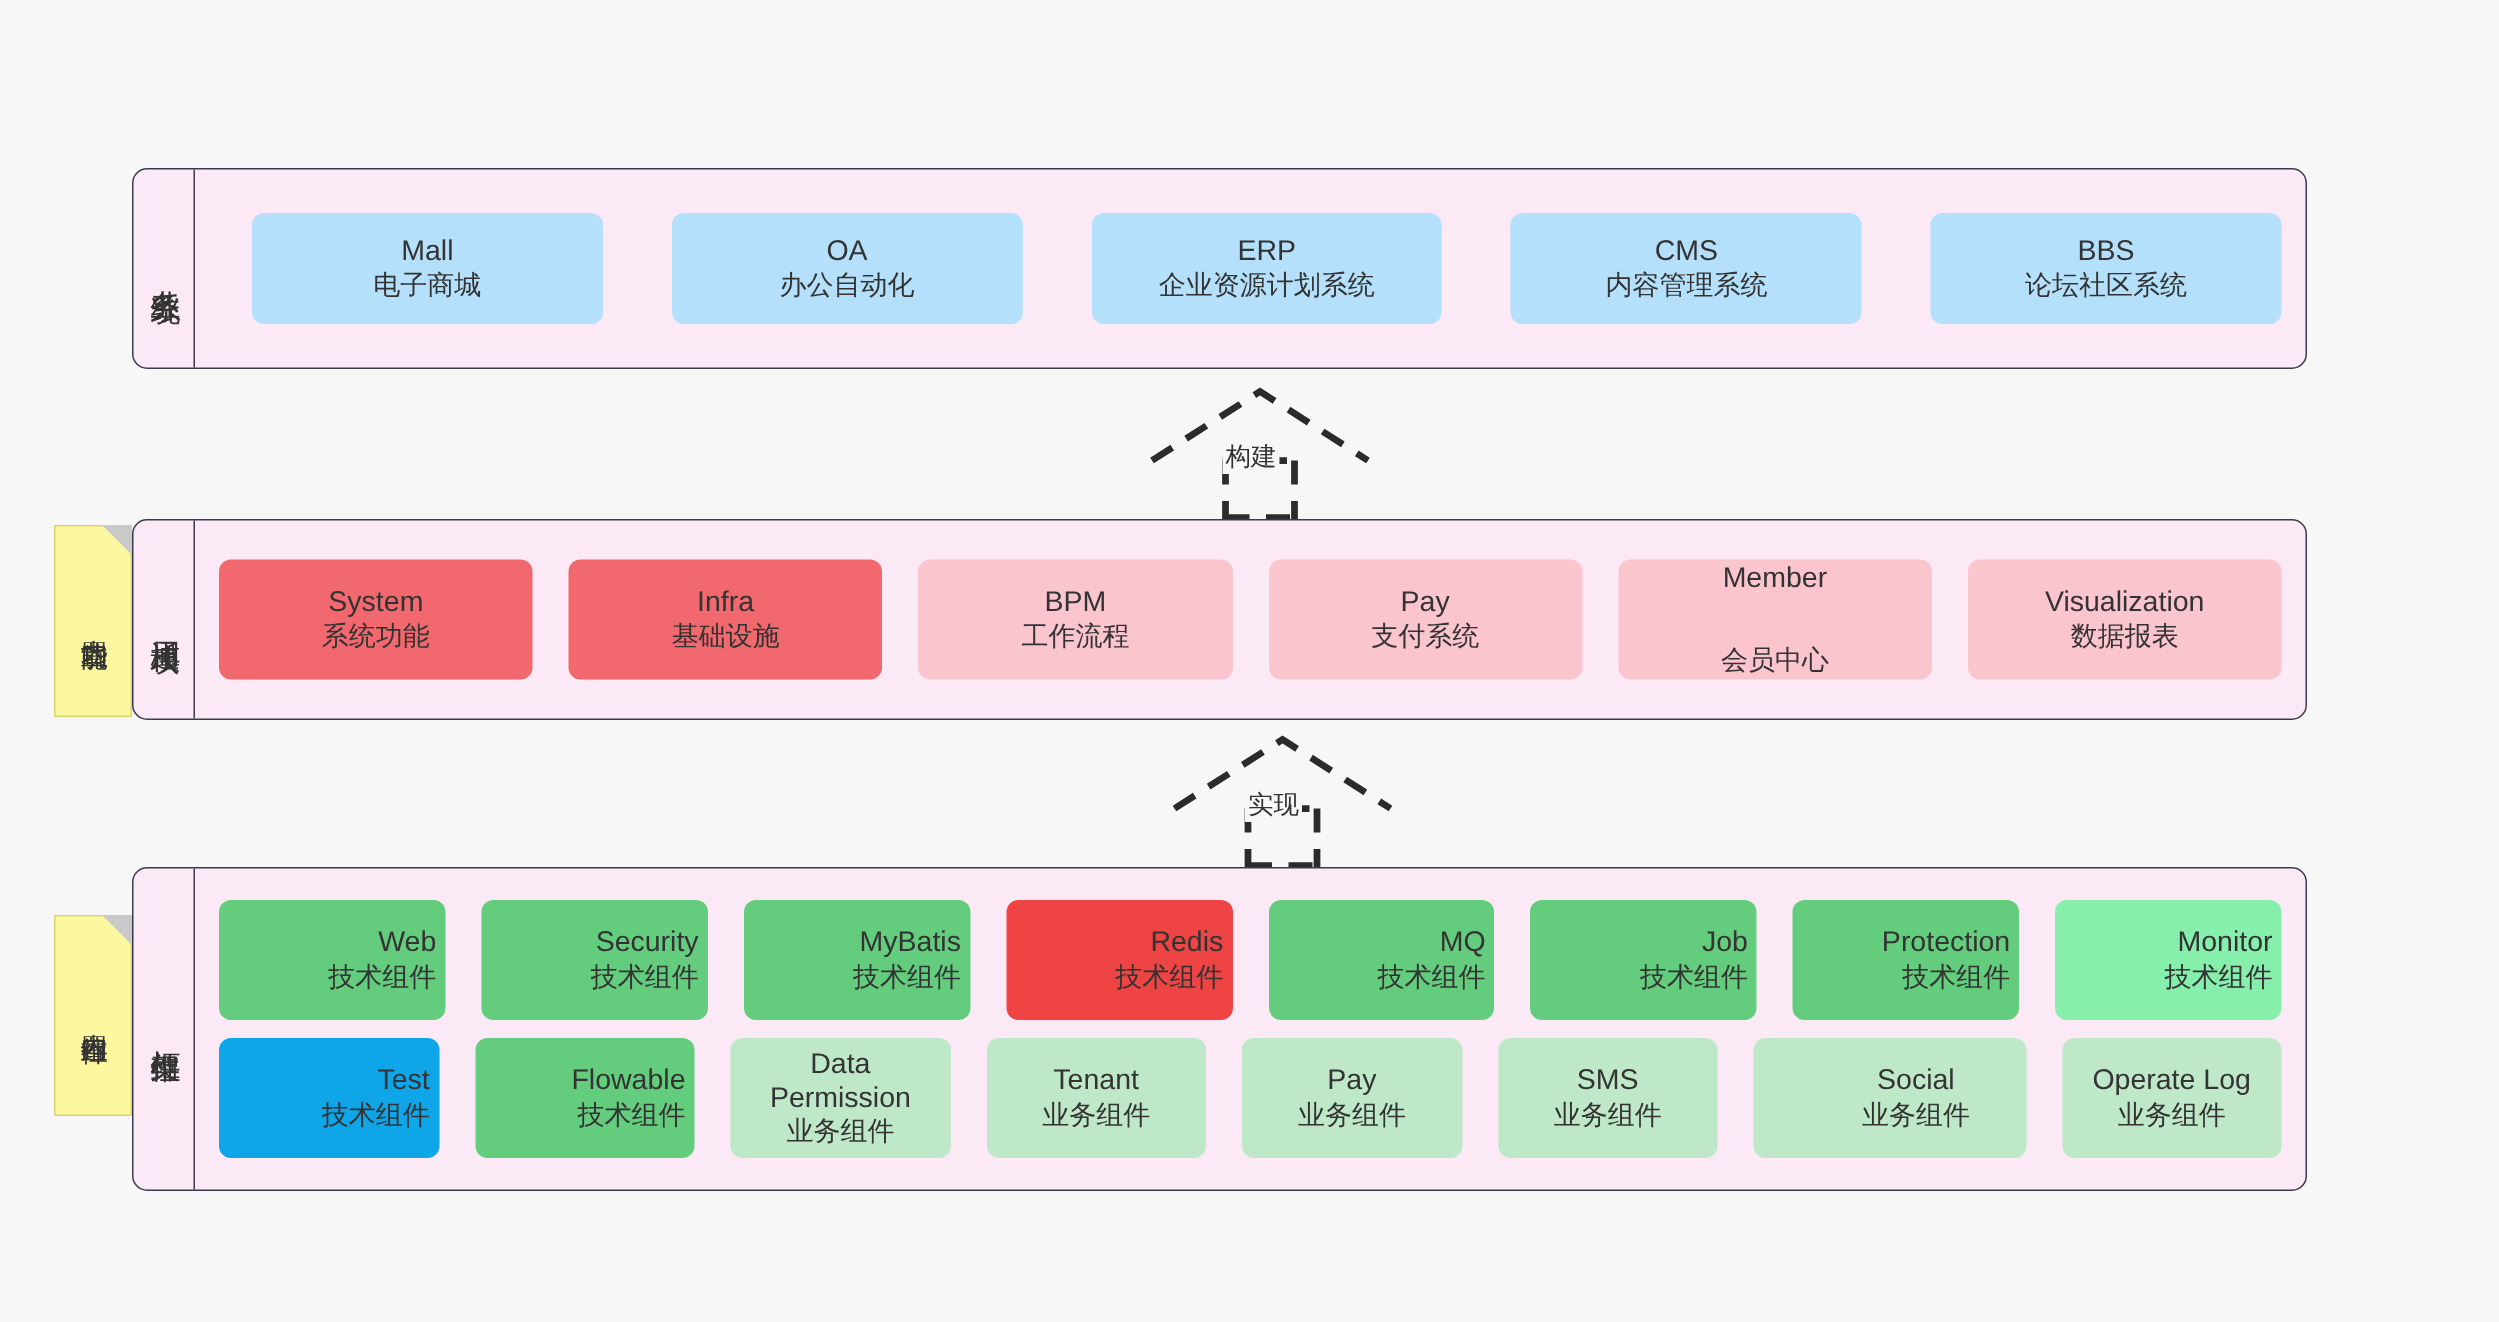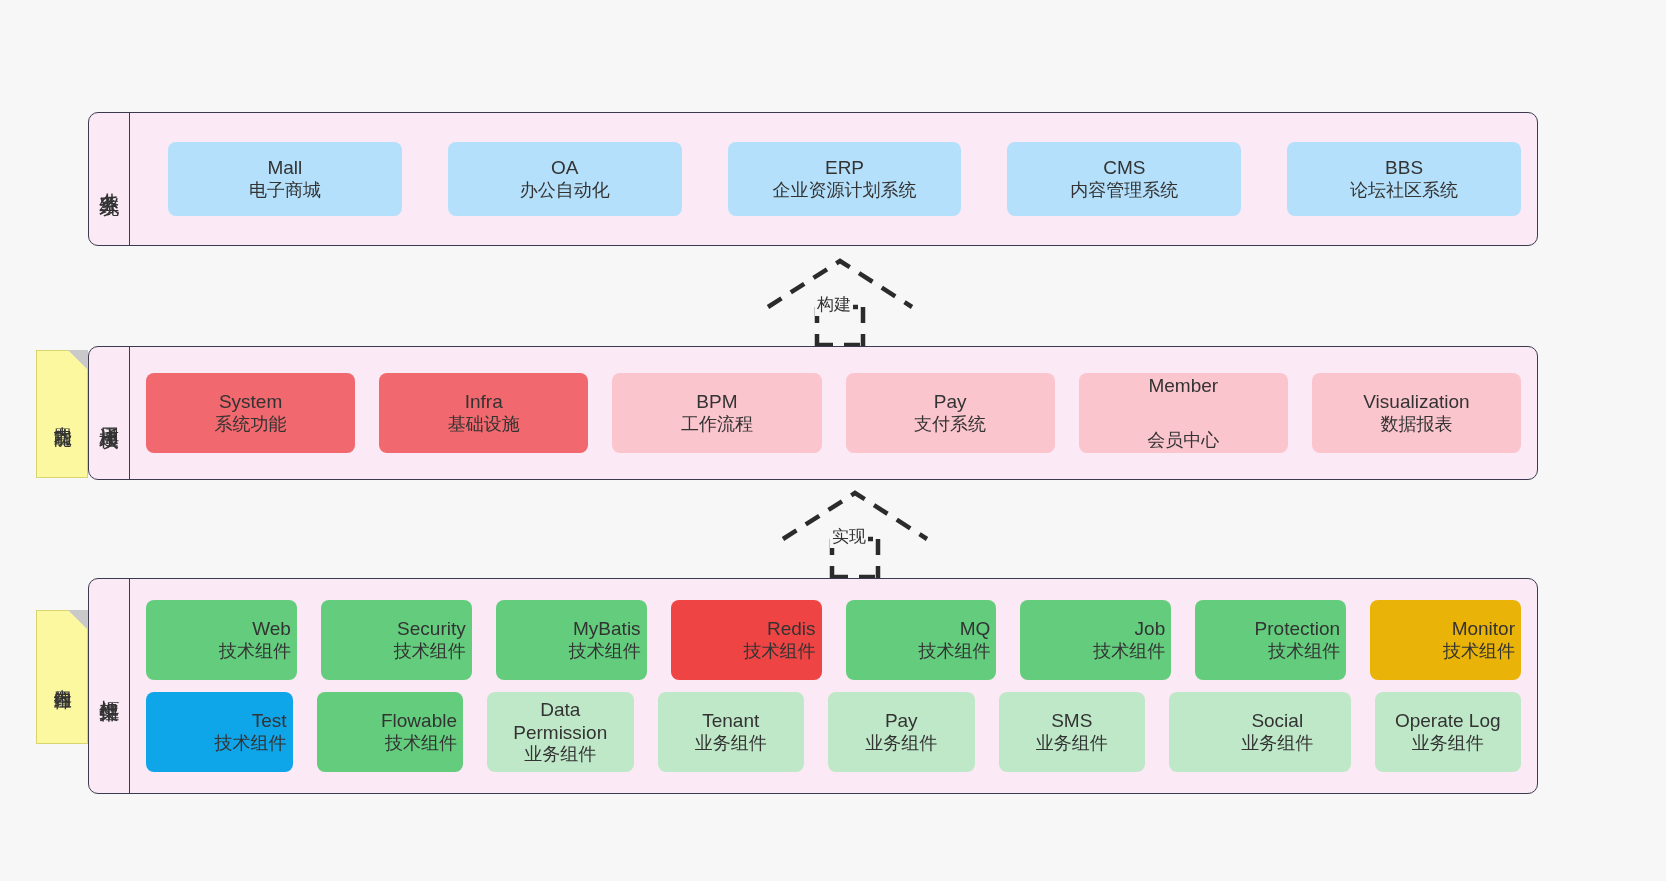--- a/index.html
+++ b/index.html
@@ -300,21 +300,21 @@
           <span class="cn">技术组件</span>
         </div>
         <div class="card c-green" style="background: rgb(99, 205, 125);">
           <span class="en">Job</span>
           <span class="cn">技术组件</span>
         </div>
         <div class="card c-green" style="background: rgb(99, 205, 125);">
           <span class="en">Protection</span>
           <span class="cn">技术组件</span>
         </div>
-        <div class="card c-green" style="background: #eab308;">
+        <div class="card c-green" style="background: #86efac;">
           <span class="en">Monitor</span>
           <span class="cn">技术组件</span>
         </div>
       </div>
 
       <div class="row">
         <div class="card c-green" style="background: #0ea5e9;">
           <span class="en">Test</span>
           <span class="cn">技术组件</span>
         </div>

